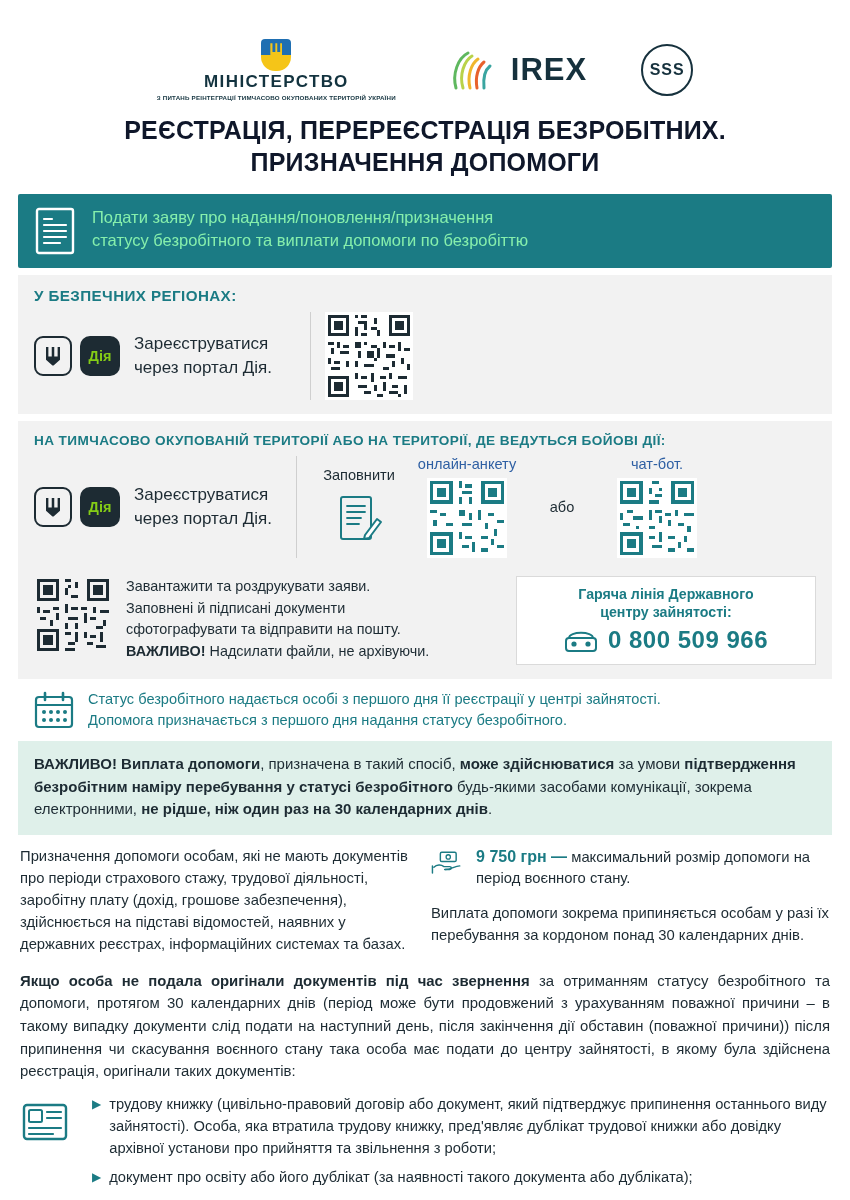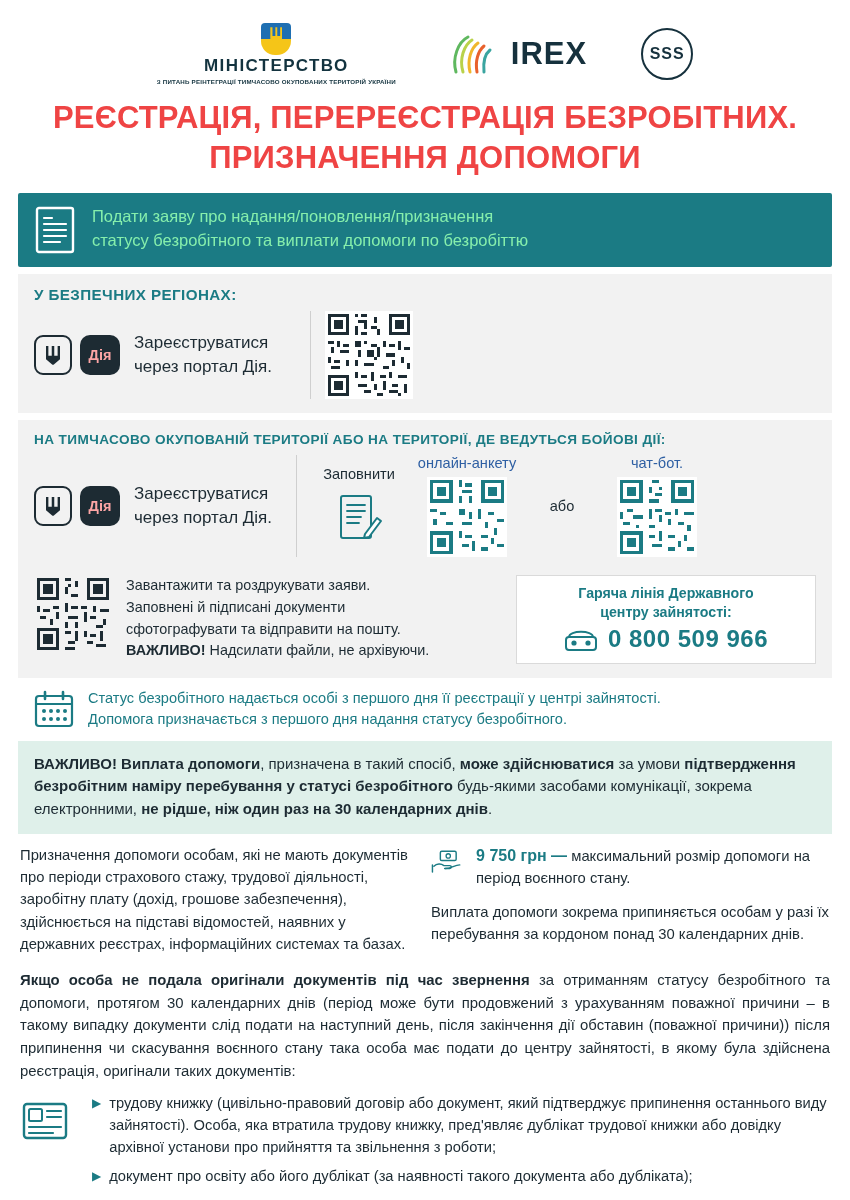--- a/index.html
+++ b/index.html
@@ -5,21 +5,21 @@
   * { box-sizing: border-box; margin: 0; padding: 0; }
   html, body {
     width: 850px; height: 1200px;
     background: #ffffff;
     font-family: "Liberation Sans", sans-serif;
     color: #1d2b33;
   }
   .page {
     width: 850px; height: 1200px;
     position: relative;
-    padding: 0 18px;
+    padding: 16px 18px;
     background: #ffffff;
   }
 
   
   .logos {
     height: 96px;
     display: flex;
     align-items: center;
     justify-content: center;
     gap: 54px;
@@ -53,22 +53,22 @@
   .logo-sss {
     width: 52px; height: 52px; border-radius: 50%;
     border: 2px solid #16313d;
     display: flex; align-items: center; justify-content: center;
     font-size: 16px; font-weight: bold; letter-spacing: 1px; color: #16313d;
   }
 
   
   .main-title {
     text-align: center;
-    color: #ef4444;
-    font-size: 31px;
+    color: #0f172a;
+    font-size: 25px;
     font-weight: bold;
     line-height: 1.28;
     letter-spacing: .2px;
     margin: 2px 0 16px;
   }
 
   
   .banner {
     background: #1b7b84;
     color: #86efac;
@@ -105,21 +105,21 @@
     display: flex; align-items: center; justify-content: center;
   }
   .diia-badge-outline .mini-trident {
     width: 14px; height: 19px; background: #1d2b33;
     clip-path: polygon(0 0,17% 0,17% 52%,41% 52%,41% 0,59% 0,59% 52%,83% 52%,83% 0,100% 0,100% 70%,54% 100%,46% 100%,0 70%);
   }
   .diia-badge-solid {
     width: 40px; height: 40px;
     background: #1d2b33;
     border-radius: 10px;
-    color: #fca5a5;
+    color: #84cc16;
     display: flex; align-items: center; justify-content: center;
     font-size: 14.5px; font-weight: bold;
   }
   .reg-text { font-size: 17px; line-height: 1.42; margin-left: 14px; }
 
   .vdiv { width: 1px; align-self: stretch; background: #cfcfcf; margin: 0 14px; }
 
   .qr { display: block; }
   .contact-text { font-size: 14.6px; line-height: 1.42; }
   .teal-link { color: #1b7b84; }

